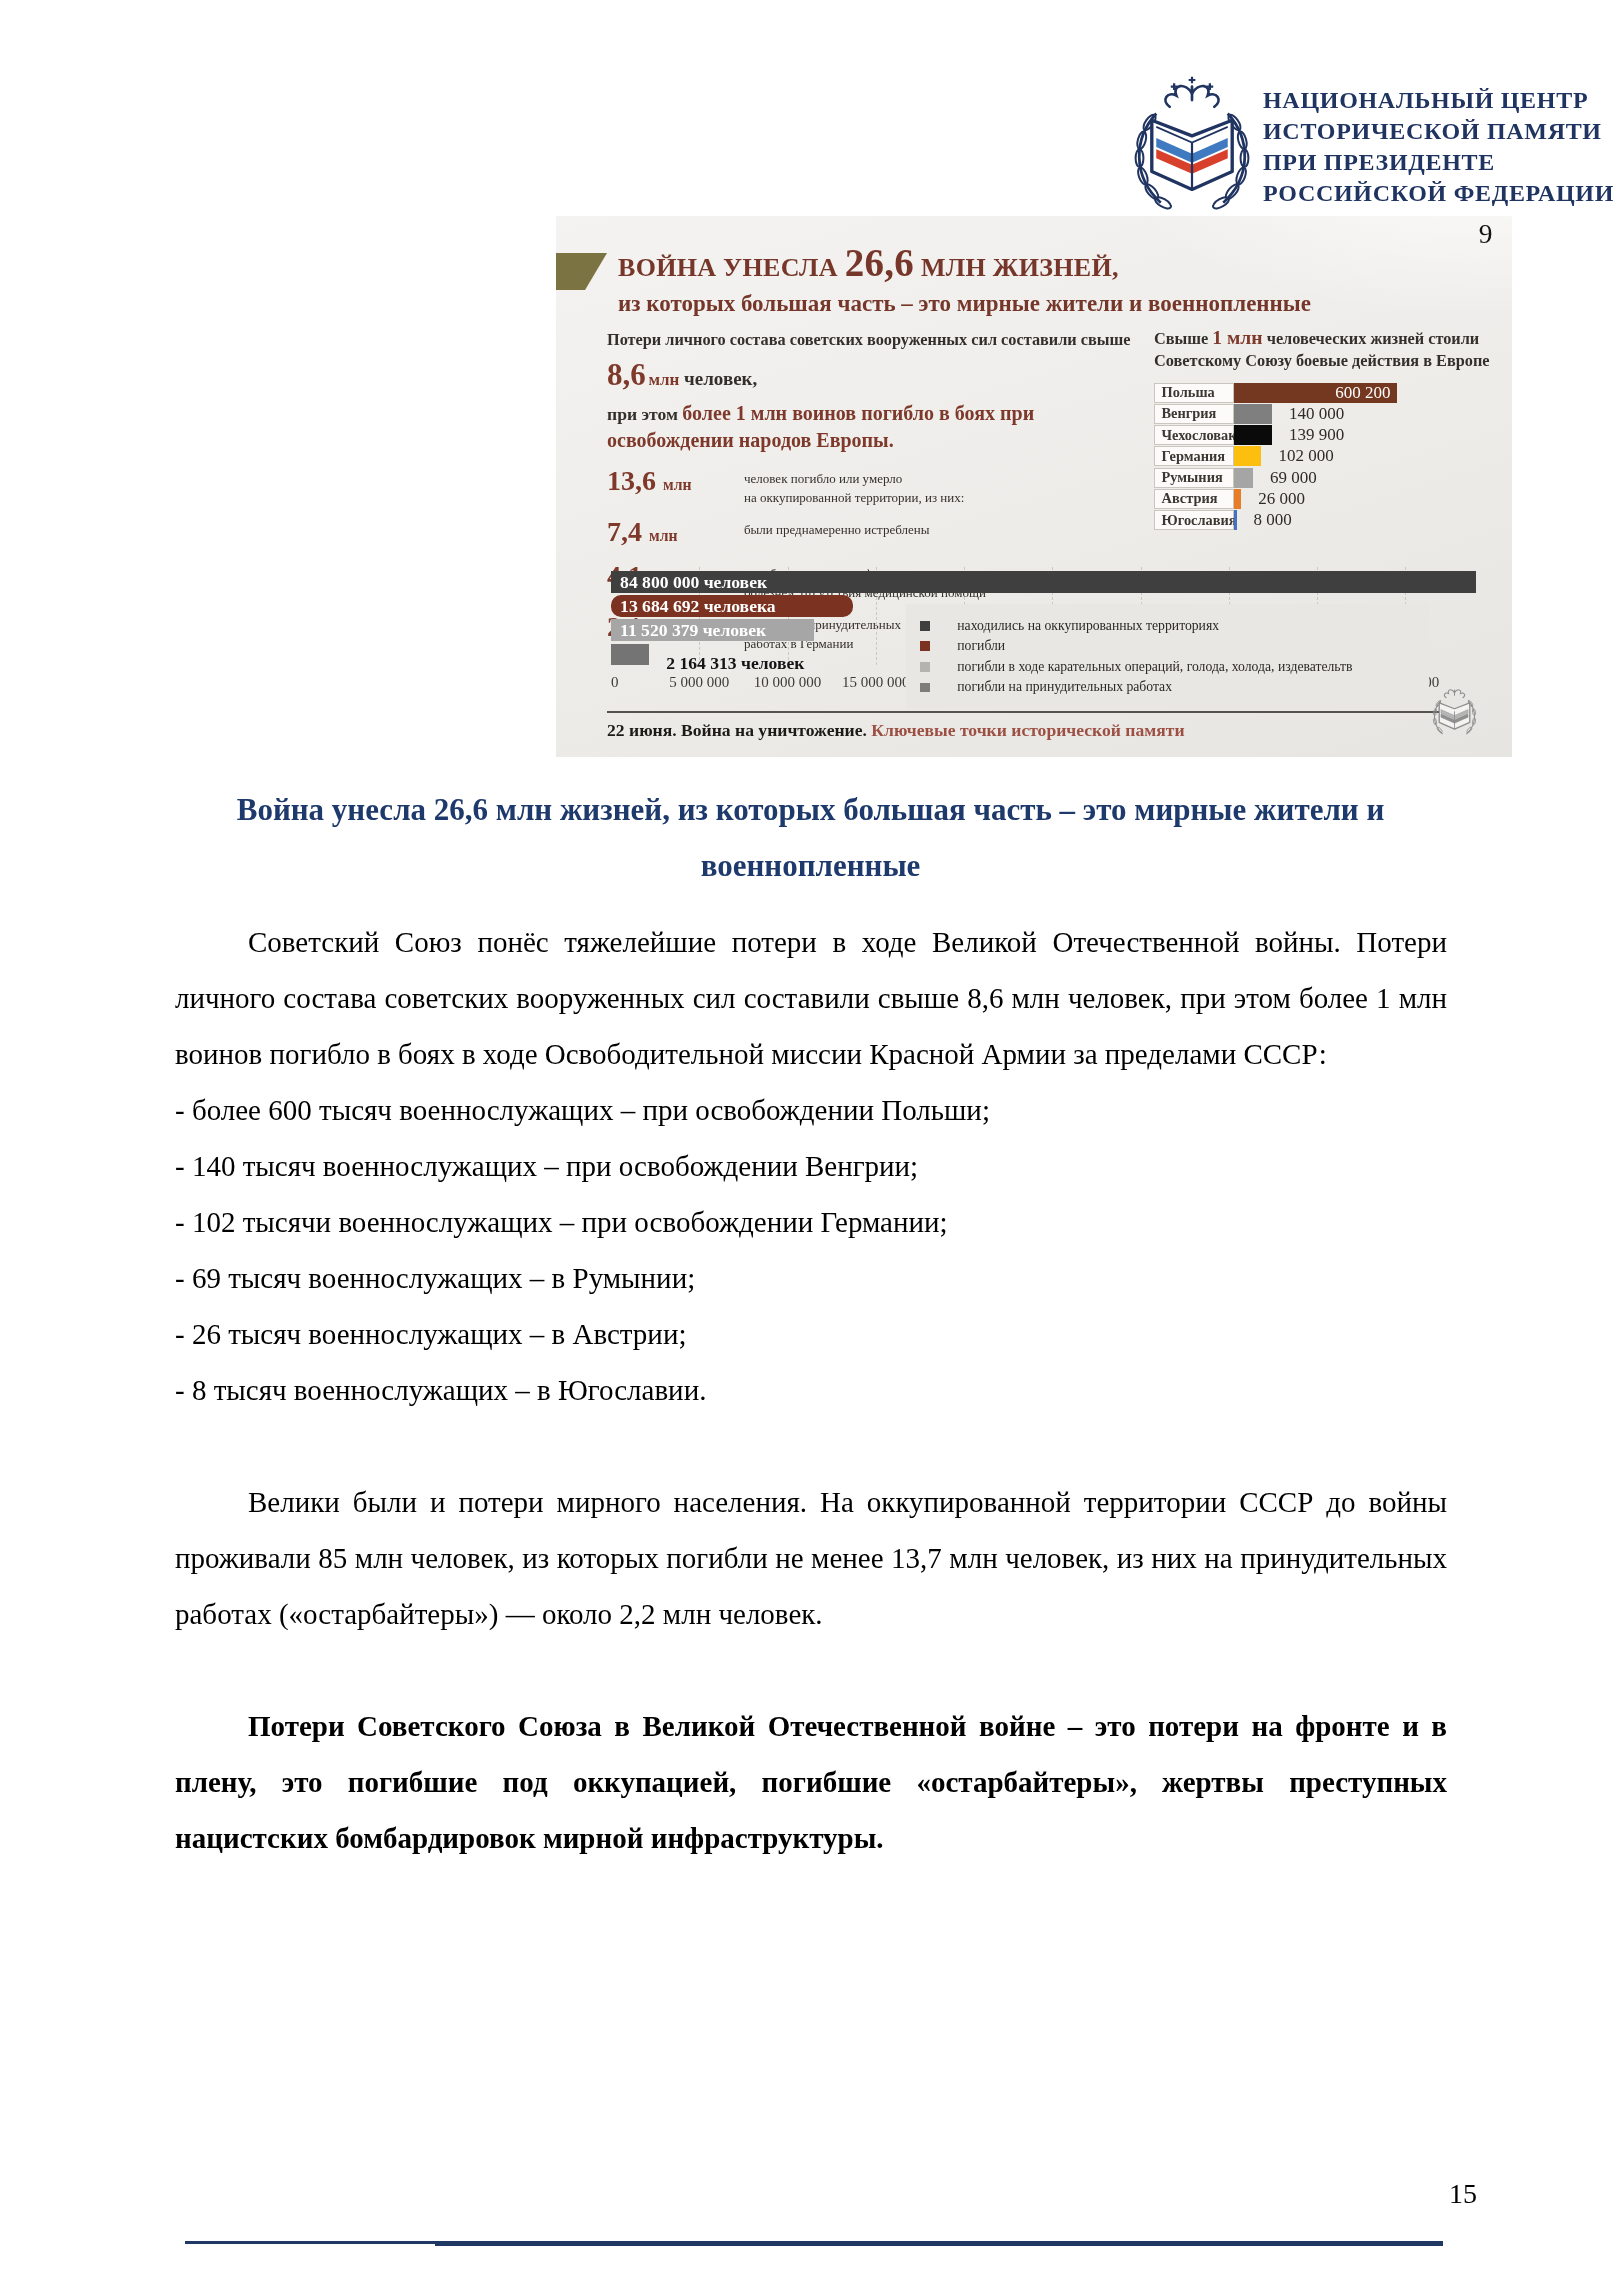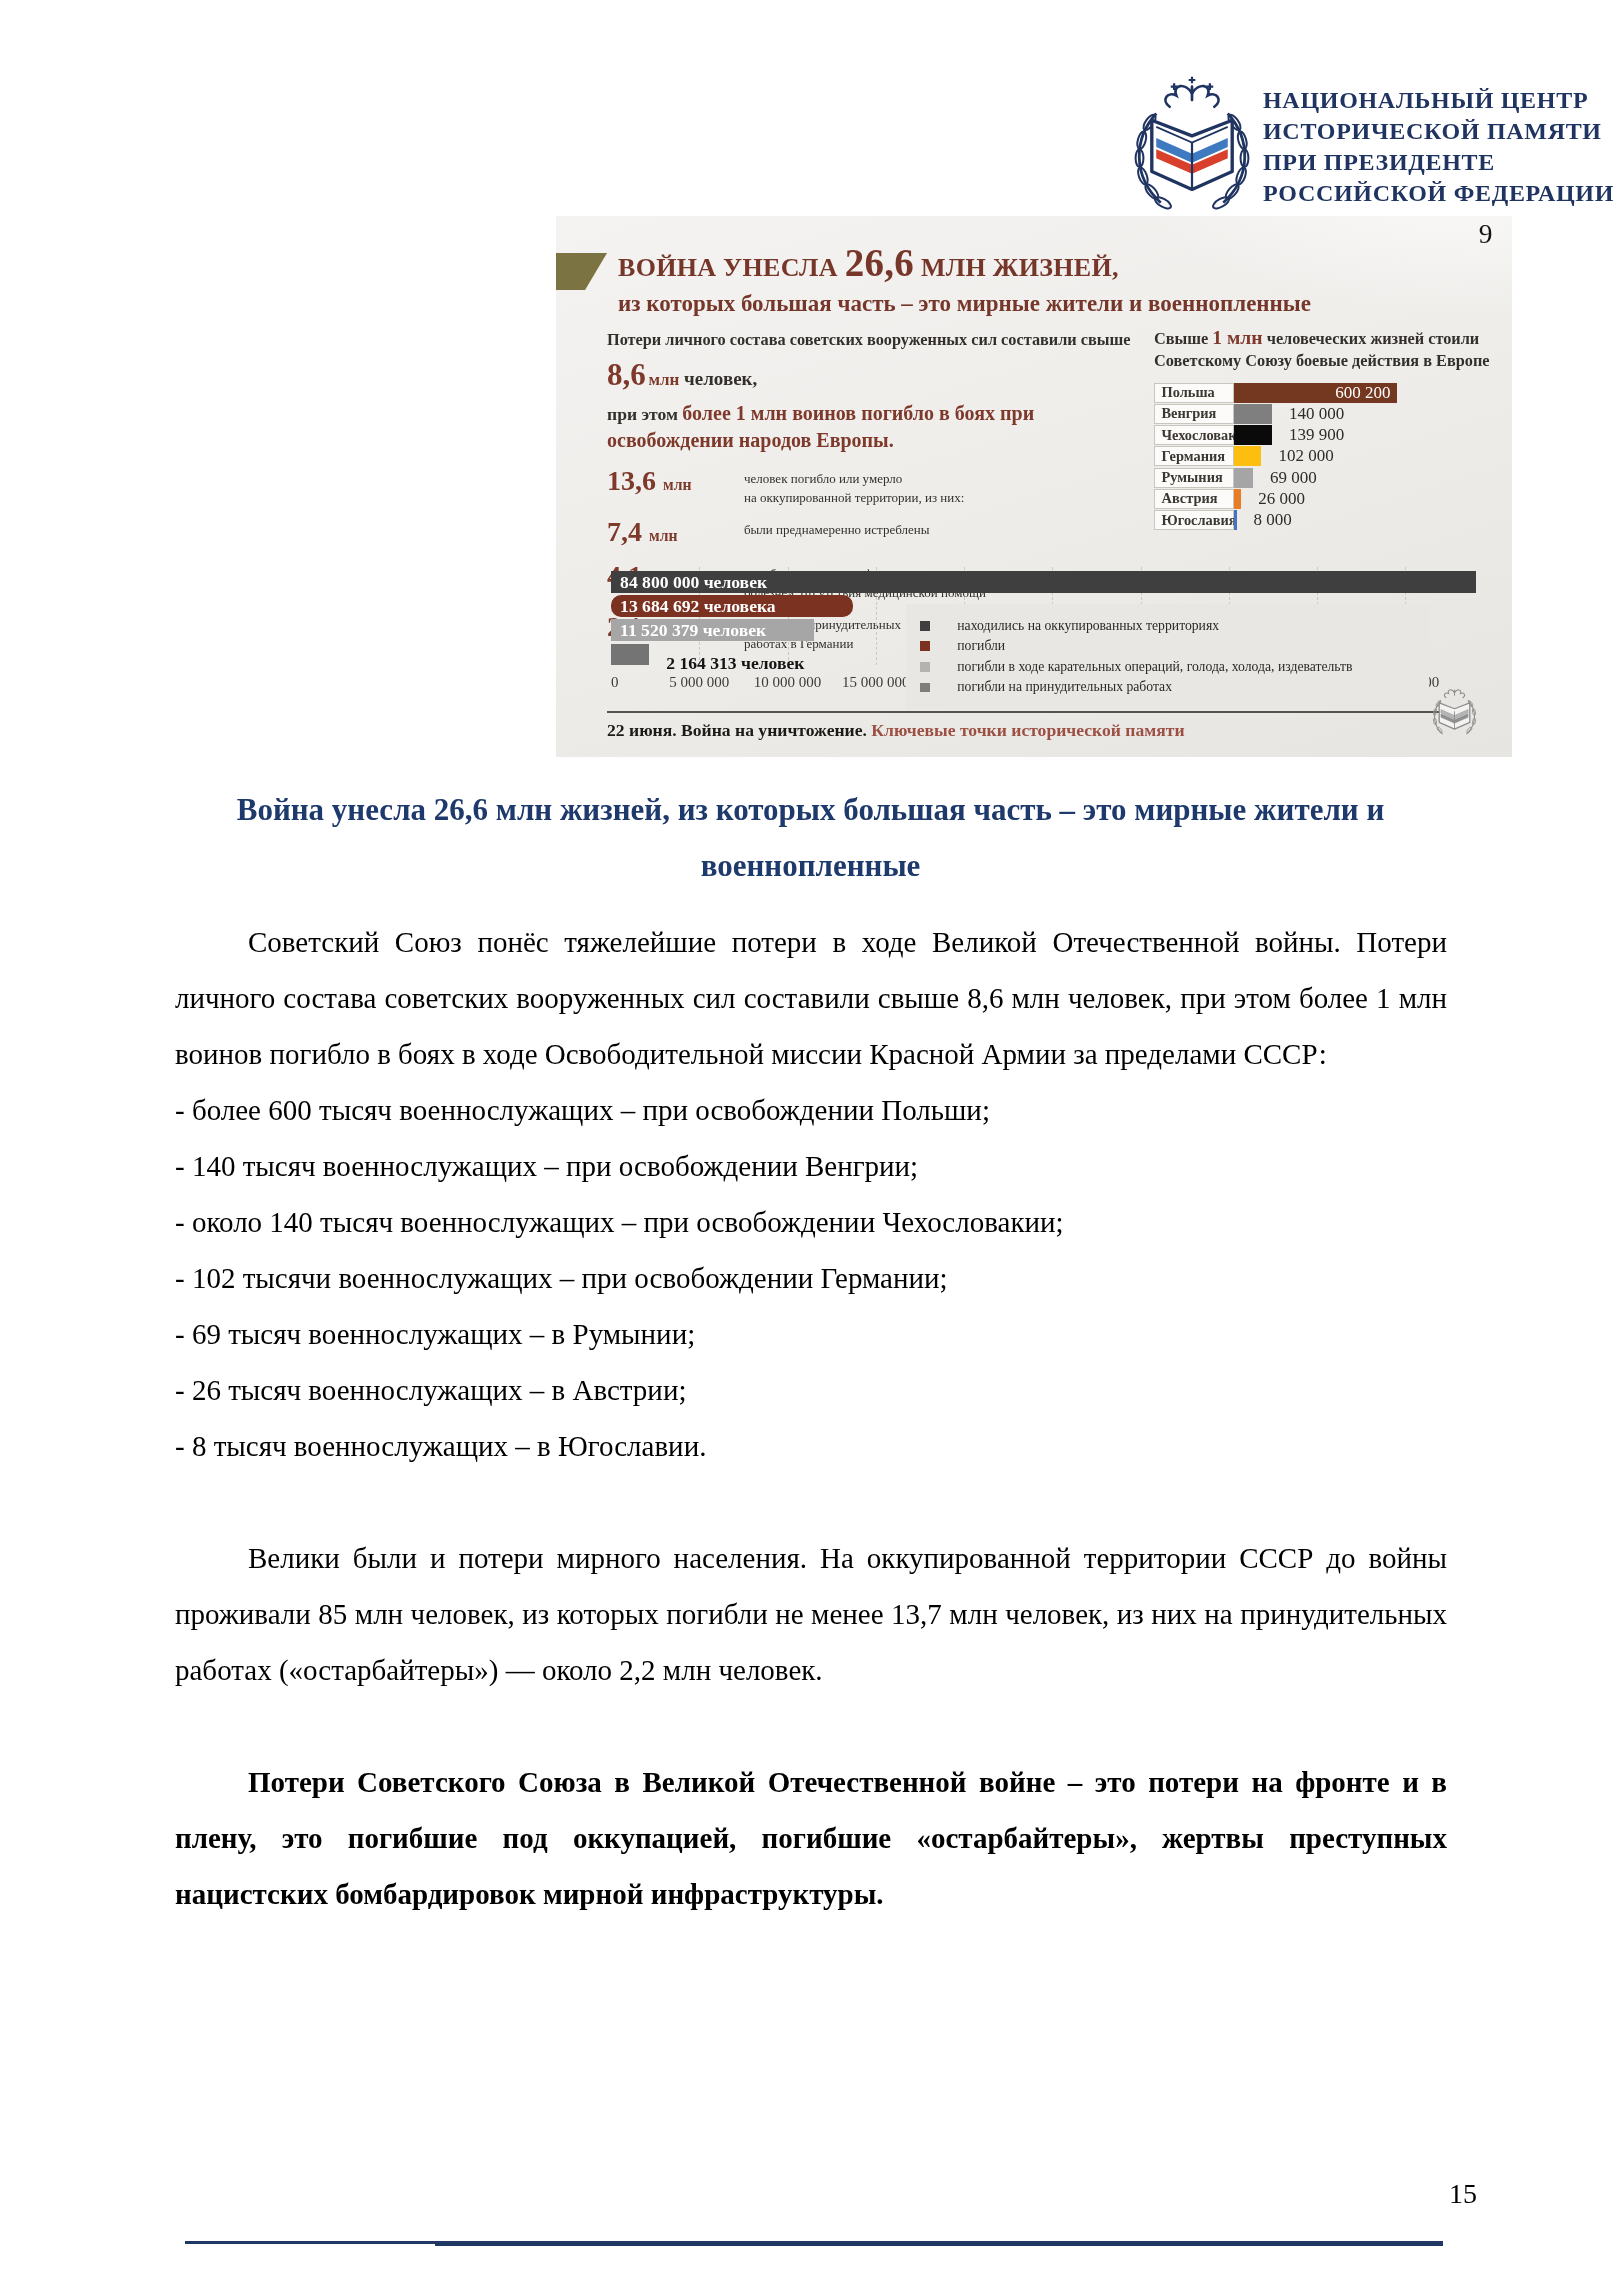--- a/index.html
+++ b/index.html
@@ -302,21 +302,20 @@
   </svg>
 </figure>
 
 <h1 class="heading">Война унесла 26,6 млн жизней, из которых большая часть – это мирные жители и военнопленные</h1>
 
 <div class="article">
   <p class="para">Советский Союз понёс тяжелейшие потери в ходе Великой Отечественной войны. Потери личного состава советских вооруженных сил составили свыше 8,6 млн человек, при этом более 1 млн воинов погибло в боях в ходе Освободительной миссии Красной Армии за пределами СССР:</p>
   <div id="list">
       <p class="lline">- более 600 тысяч военнослужащих – при освобождении Польши;</p>
       <p class="lline">- 140 тысяч военнослужащих – при освобождении Венгрии;</p>
-      <p class="lline">- около 140 тысяч военнослужащих – при освобождении Чехословакии;</p>
       <p class="lline">- 102 тысячи военнослужащих – при освобождении Германии;</p>
       <p class="lline">- 69 тысяч военнослужащих – в Румынии;</p>
       <p class="lline">- 26 тысяч военнослужащих – в Австрии;</p>
       <p class="lline">- 8 тысяч военнослужащих – в Югославии.</p>
     </div>
   <p class="para gap">Велики были и потери мирного населения. На оккупированной территории СССР до войны проживали 85 млн человек, из которых погибли не менее 13,7 млн человек, из них на принудительных работах («остарбайтеры») — около 2,2 млн человек.</p>
   <p class="para gap bold">Потери Советского Союза в Великой Отечественной войне – это потери на фронте и в плену, это погибшие под оккупацией, погибшие «остарбайтеры», жертвы преступных нацистских бомбардировок мирной инфраструктуры.</p>
 </div>
 
 <div class="pagenum">15</div>

